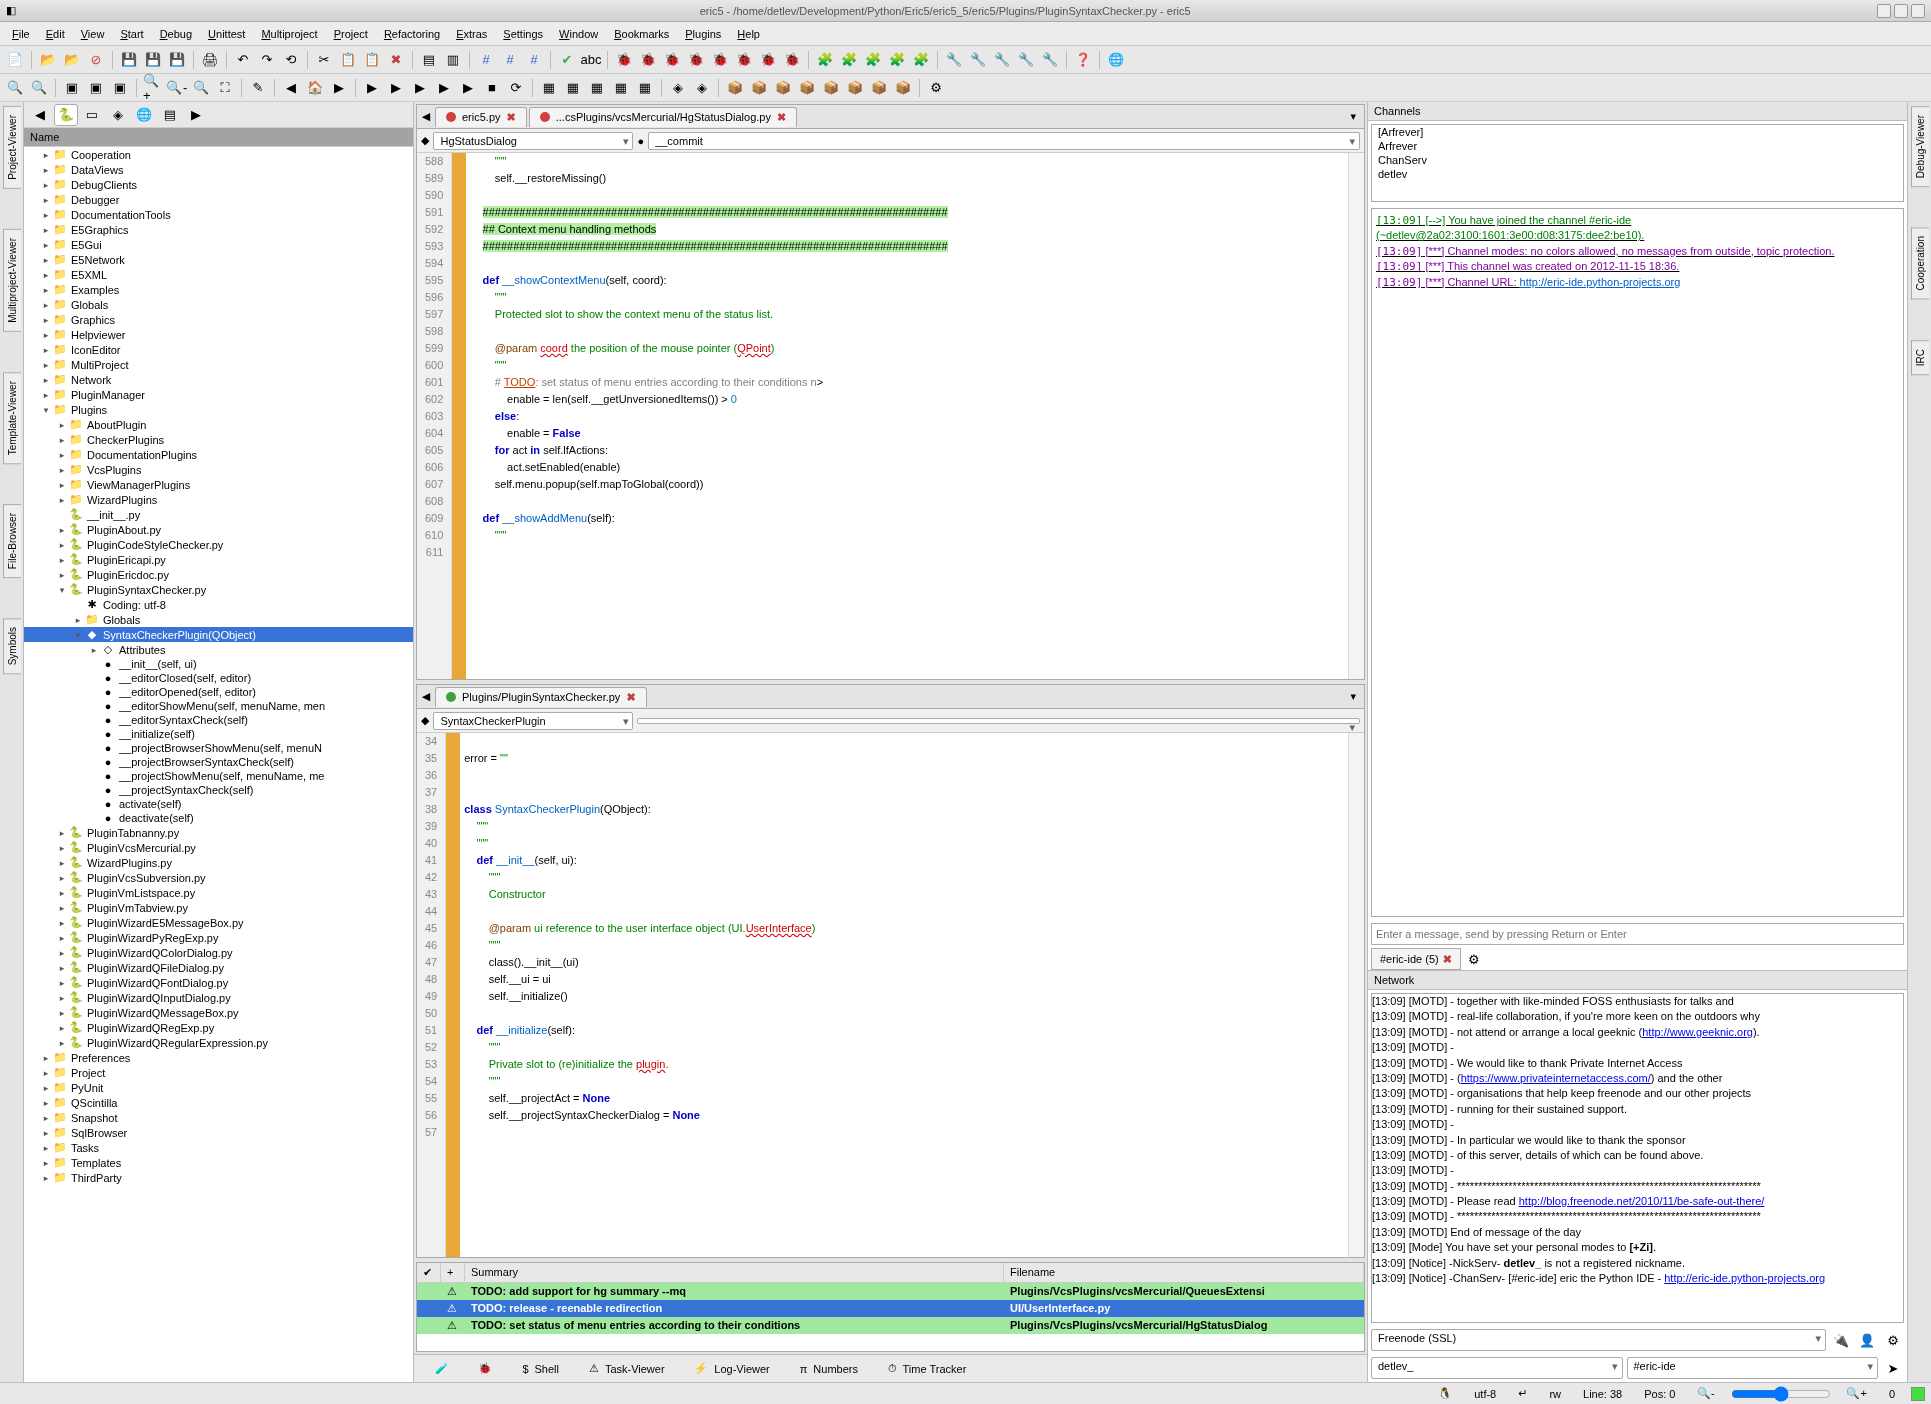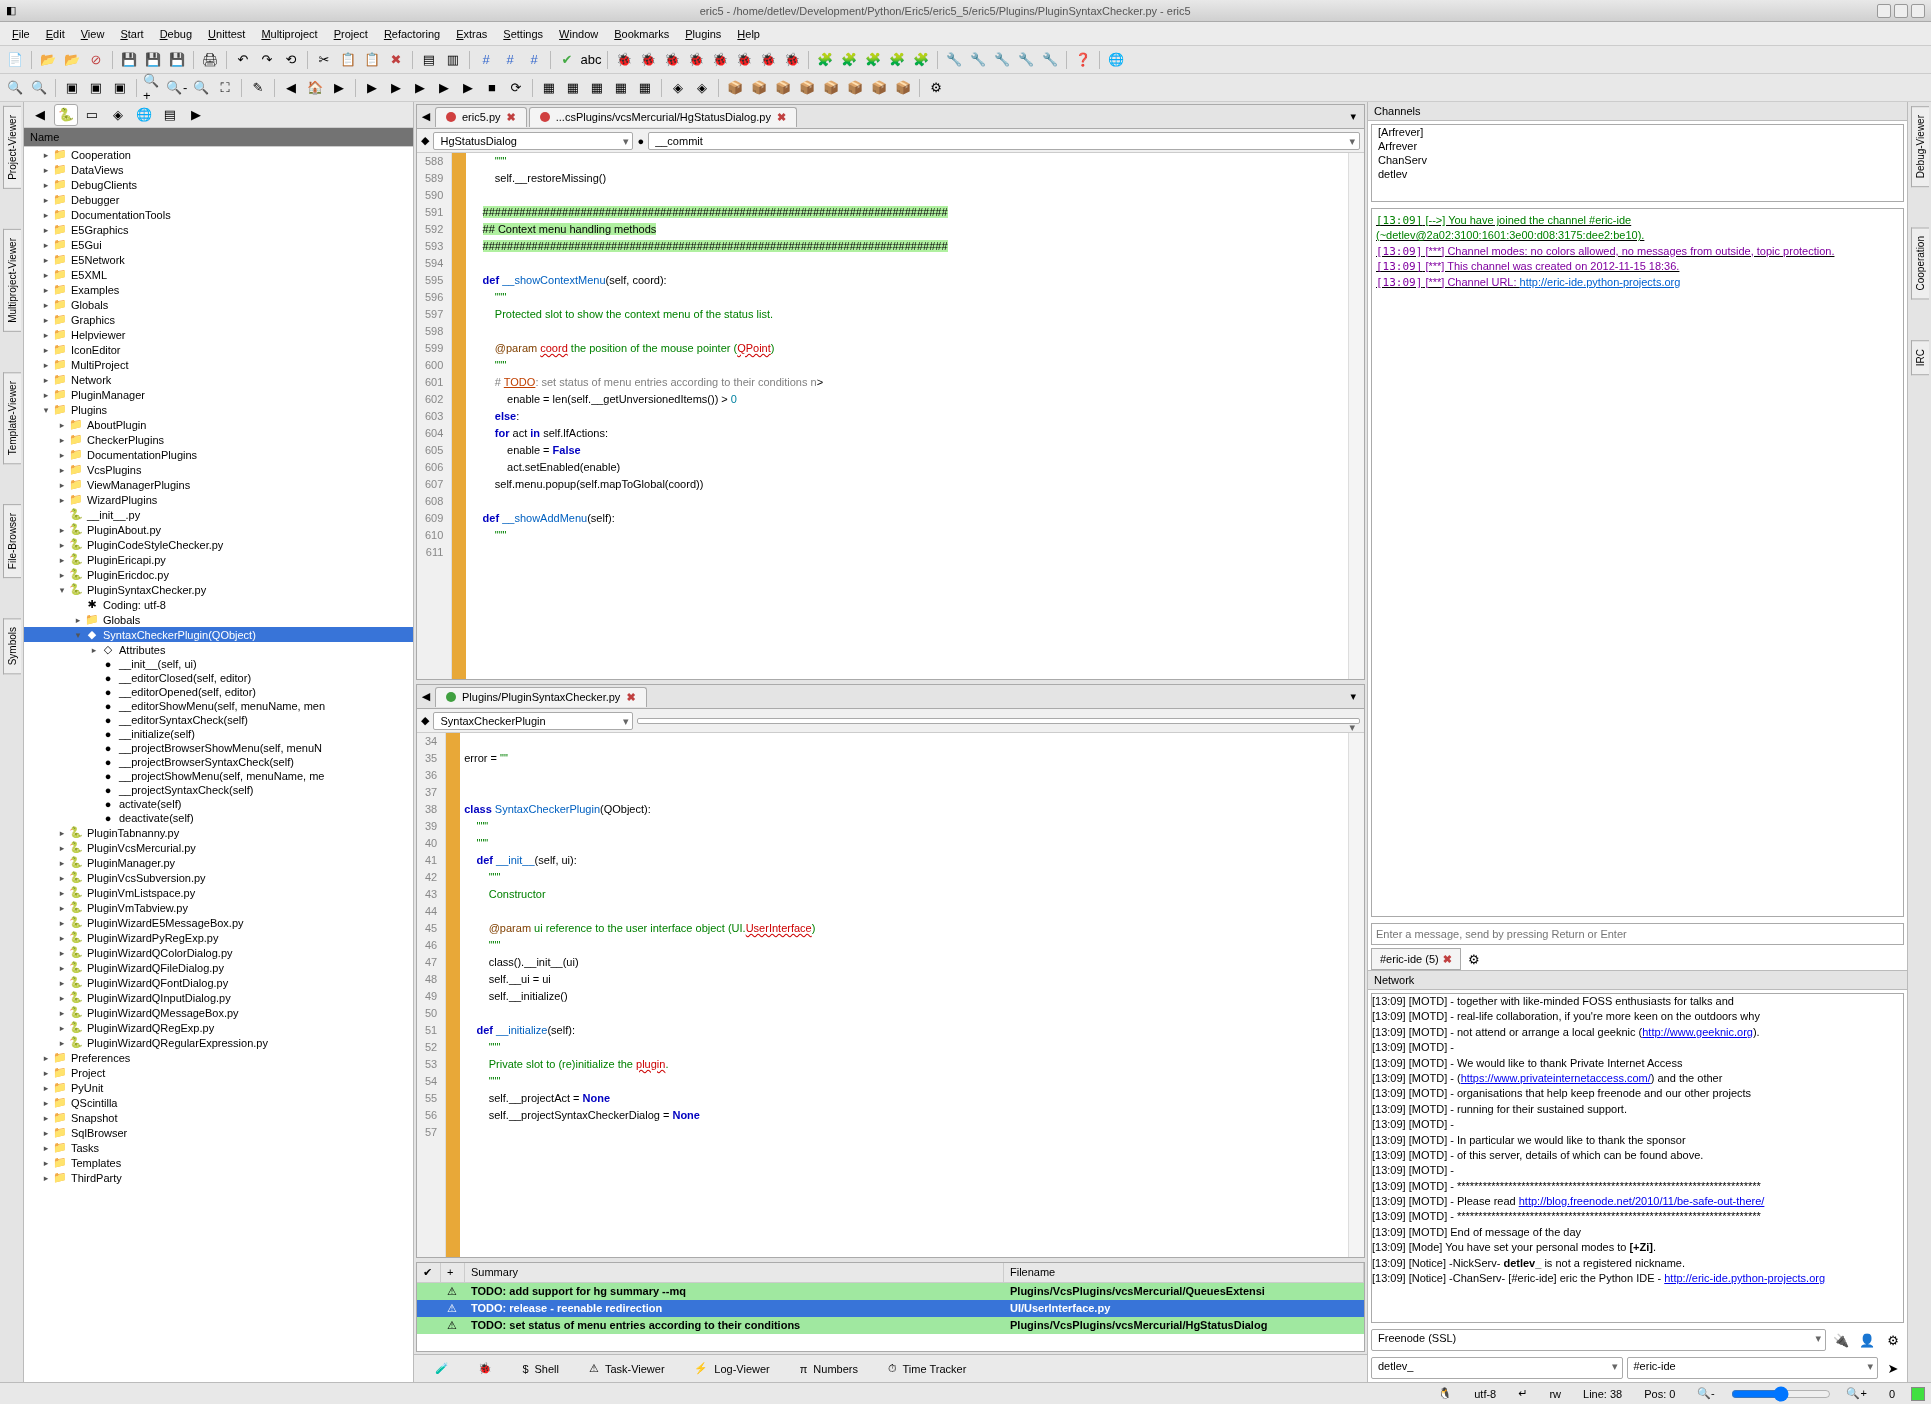--- a/index.html
+++ b/index.html
@@ -14,21 +14,21 @@
 .tbtn { width: 22px; height: 22px; display: inline-flex; align-items: center; justify-content: center; border: 1px solid transparent; border-radius: 3px; font-size: 13px; cursor: pointer; }
 .tsep { width: 1px; height: 18px; background: #bbb; margin: 0 3px; }
 .main { display: flex; height: calc(100% - 22px - 24px - 28px - 28px - 22px); }
 .leftpane { width: 24px; background: #e4e4e4; border-right: 1px solid #bbb; display: flex; flex-direction: column; align-items: center; padding-top: 4px; gap: 40px; }
 .vtab { writing-mode: vertical-rl; transform: rotate(180deg); padding: 8px 3px; border: 1px solid #aaa; border-left: none; background: #eee; font-size: 10px; cursor: pointer; }
 .rightpane { width: 24px; background: #e4e4e4; border-left: 1px solid #bbb; display: flex; flex-direction: column; align-items: center; padding-top: 4px; gap: 40px; }
 .projpanel { width: 390px; background: #fff; border-right: 1px solid #bbb; display: flex; flex-direction: column; }
 .projtabs { height: 26px; background: #e8e8e8; display: flex; align-items: center; padding: 0 4px; gap: 2px; border-bottom: 1px solid #ccc; }
 .projtabs .tbtn { width: 24px; height: 22px; }
 .tree { flex: 1; overflow: auto; background: #fff; }
-.tree-header { background: #737373; padding: 3px 6px; border-bottom: 1px solid #ccc; font-weight: normal; }
+.tree-header { background: #a3a3a3; padding: 3px 6px; border-bottom: 1px solid #ccc; font-weight: normal; }
 .tree-item { display: flex; align-items: center; padding: 1px 2px; white-space: nowrap; cursor: pointer; }
 .tree-item.selected { background: #3874d8; color: #fff; }
 .tree-item .exp { width: 12px; text-align: center; color: #555; font-size: 9px; }
 .tree-item .ico { width: 16px; text-align: center; margin-right: 3px; }
 .centerpane { flex: 1; display: flex; flex-direction: column; background: #e4e4e4; }
 .editor-block { display: flex; flex-direction: column; border: 1px solid #aaa; background: #fff; margin: 2px; }
 .editor-tabs { height: 24px; display: flex; align-items: center; background: #e4e4e4; border-bottom: 1px solid #aaa; }
 .etab { display: flex; align-items: center; padding: 3px 10px; background: #f4f4f4; border: 1px solid #aaa; border-bottom: none; margin-right: 2px; border-radius: 3px 3px 0 0; gap: 6px; }
 .etab .dot { width: 10px; height: 10px; border-radius: 5px; }
 .dot.red { background: #d04040; }
@@ -476,21 +476,21 @@
           <span>PluginTabnanny.py</span>
         </div>
         <div class="tree-item" style="padding-left: 32px;">
           <span class="exp">▸</span>
           <span class="ico">🐍</span>
           <span>PluginVcsMercurial.py</span>
         </div>
         <div class="tree-item" style="padding-left: 32px;">
           <span class="exp">▸</span>
           <span class="ico">🐍</span>
-          <span>PluginManager.py</span>
+          <span>WizardPlugins.py</span>
         </div>
         <div class="tree-item" style="padding-left: 32px;">
           <span class="exp">▸</span>
           <span class="ico">🐍</span>
           <span>PluginVcsSubversion.py</span>
         </div>
         <div class="tree-item" style="padding-left: 32px;">
           <span class="exp">▸</span>
           <span class="ico">🐍</span>
           <span>PluginVmListspace.py</span>
@@ -678,22 +678,22 @@
             <div></div>
             <div>    <span class="kw">def</span> <span class="fn">__showContextMenu</span>(<span class="self">self</span>, coord):</div>
             <div>        <span class="str">"""</span></div>
             <div>        <span class="str">Protected slot to show the context menu of the status list.</span></div>
             <div></div>
             <div>        <span class="param">@param</span> <span class="err">coord</span> <span class="str">the position of the mouse pointer (</span><span class="err">QPoint</span><span class="str">)</span></div>
             <div>        <span class="str">"""</span></div>
             <div>        <span class="cmt"># </span><span class="todo">TODO</span><span class="cmt">: set status of menu entries according to their conditions n</span>&gt;</div>
             <div>            enable = len(<span class="self">self</span>.__getUnversionedItems()) &gt; <span class="num">0</span></div>
             <div>        <span class="kw">else</span>:</div>
+            <div>            enable = <span class="kw">False</span></div>
             <div>        <span class="kw">for</span> act <span class="kw">in</span> <span class="self">self</span>.lfActions:</div>
-            <div>            enable = <span class="kw">False</span></div>
             <div>            act.setEnabled(enable)</div>
             <div>        <span class="self">self</span>.menu.popup(<span class="self">self</span>.mapToGlobal(coord))</div>
             <div></div>
             <div>    <span class="kw">def</span> <span class="fn">__showAddMenu</span>(<span class="self">self</span>):</div>
             <div>        <span class="str">"""</span></div>
           </div>
         <div class="minimap"></div>
       </div>
     </div>
 

